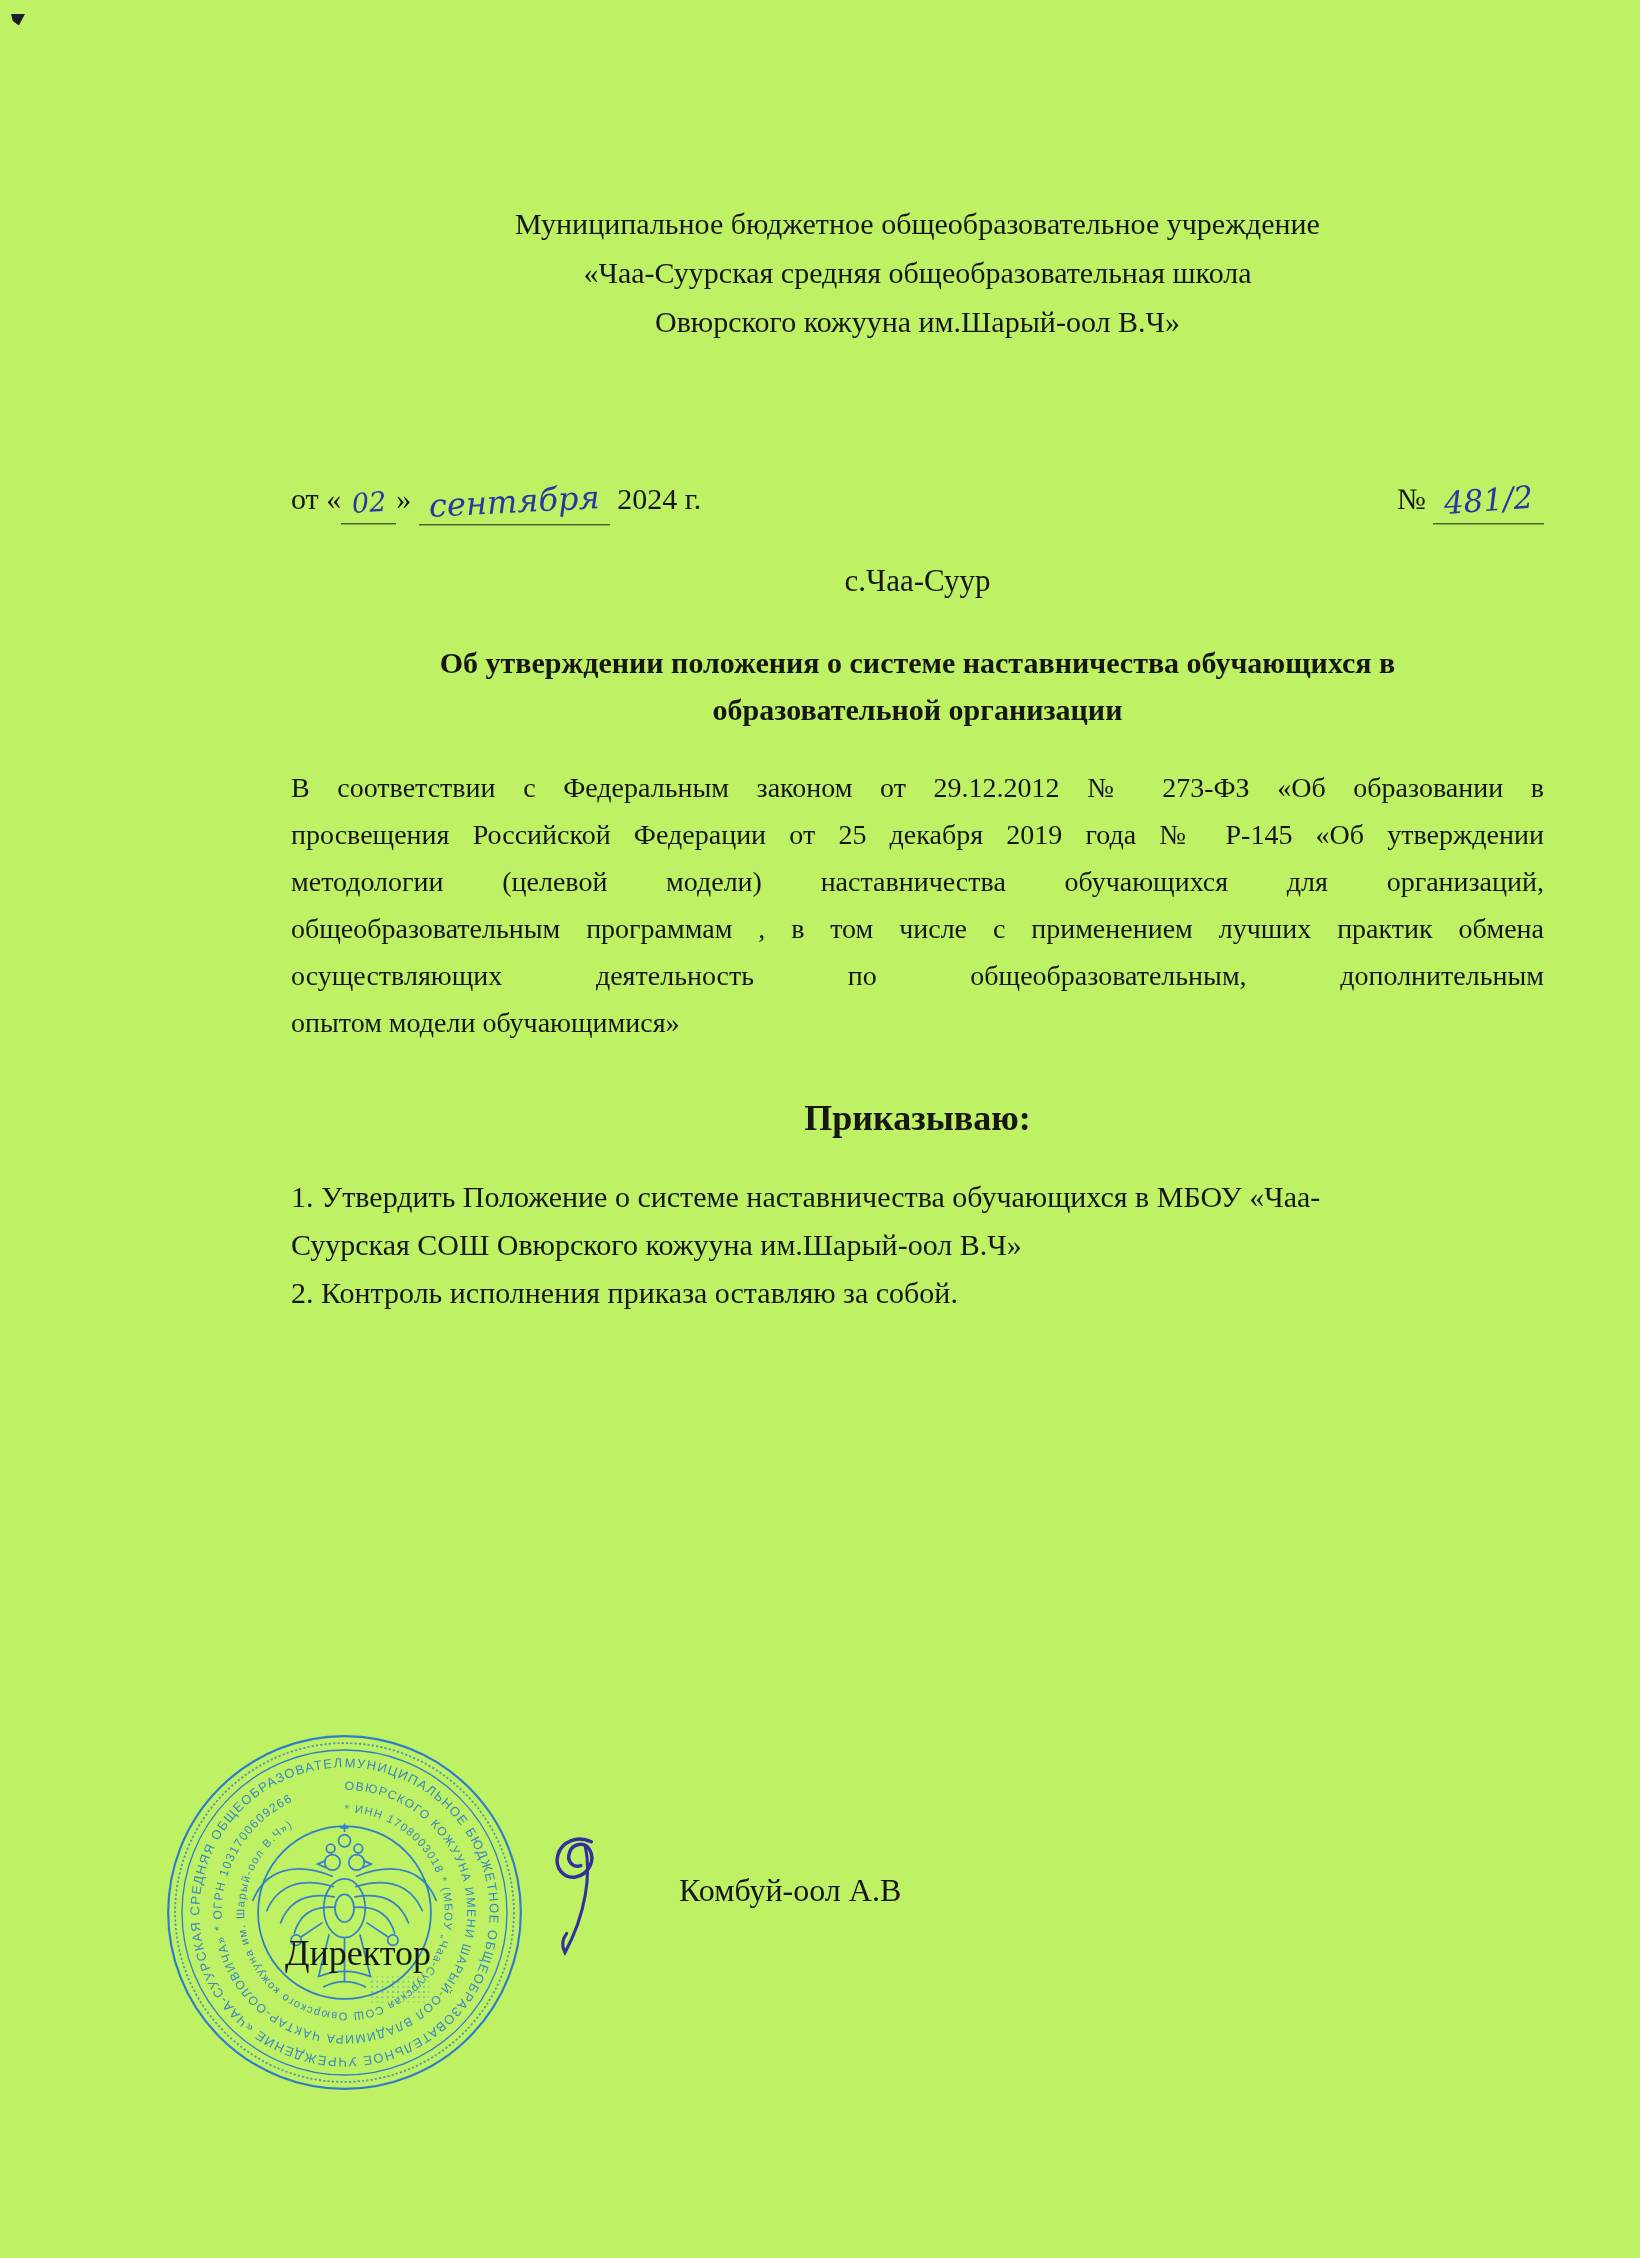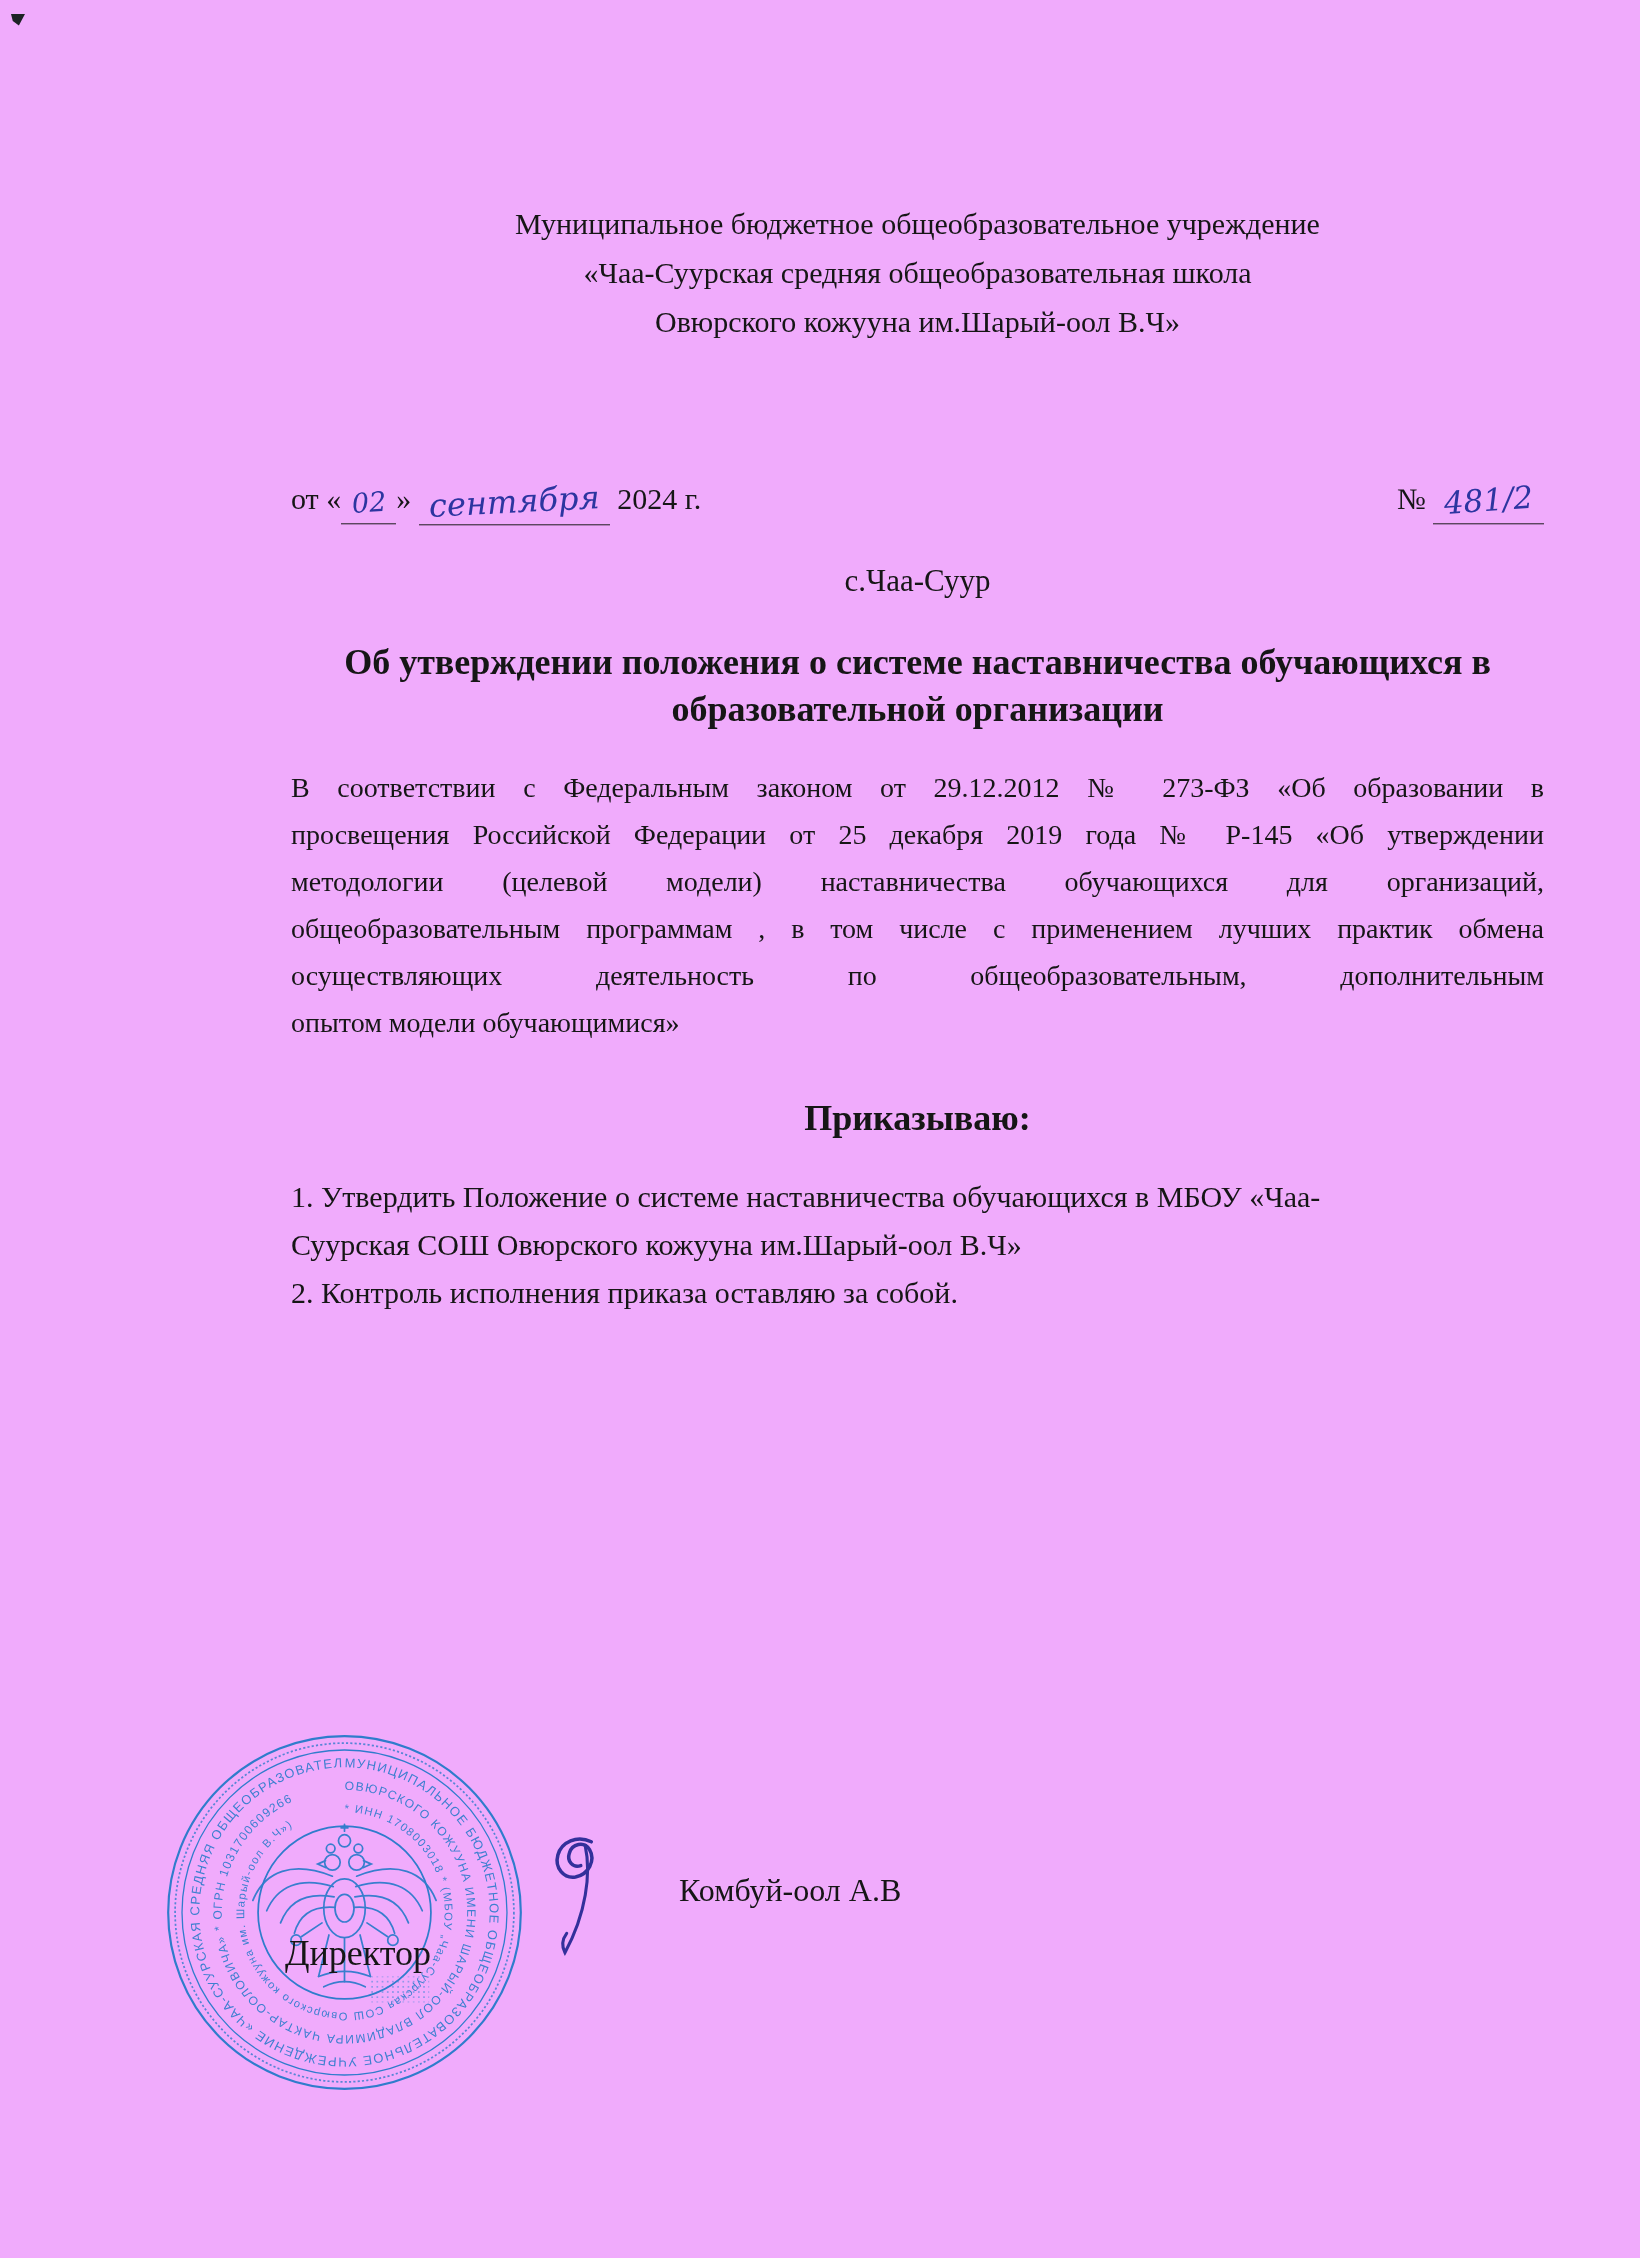--- a/index.html
+++ b/index.html
@@ -1,29 +1,29 @@
 <!DOCTYPE html>
 <html style="font-size:14px"><head>
 <meta charset="utf-8">
 <style>
   html,body{margin:0;padding:0;background:#e8e8e8;}
   .page{
     position:relative; width:1641px; height:2258px;
-    background:#f0abfc; overflow:hidden;
+    background:#bef264; overflow:hidden;
     font-family:"Liberation Serif", serif; color:#161616;
   }
   .abs{position:absolute;}
   .content{position:absolute; left:291px; width:1253px;}
   .center{text-align:center;}
   .org-header{top:199px; font-size:30px; line-height:49px;}
   .doc-type{top:409px; font-size:34px; font-weight:bold; letter-spacing:1.8px;}
   .date-row{top:479px; font-size:30px; display:flex; justify-content:space-between; align-items:baseline;}
   .date-left{white-space:nowrap;}
   .place-line{top:563px; font-size:31px;}
-  .subject{top:639px; font-size:36px; font-weight:bold; line-height:47px;}
+  .subject{top:639px; font-size:30px; font-weight:bold; line-height:47px;}
   .body-text{top:764px; font-size:28px;}
   .body-line{line-height:47px; text-align:justify; text-align-last:justify;}
   .body-line.last{text-align:last-left; text-align-last:left;}
   .decree{top:1097px; font-size:36px; font-weight:bold;}
   .order-items{top:1173px; font-size:30px; line-height:48px;}
   .hand{font-family:"DejaVu Serif", serif; font-style:italic; color:#2c35a0;}
   .blank{display:inline-block; border-bottom:1.8px solid #1d1d1d; text-align:center; transform:translateY(5.3px); padding:0 3.5px 1.8px;}
   .blank-day{width:48px;}
   .blank-month{width:184px;}
   .blank-num{width:104px;}

